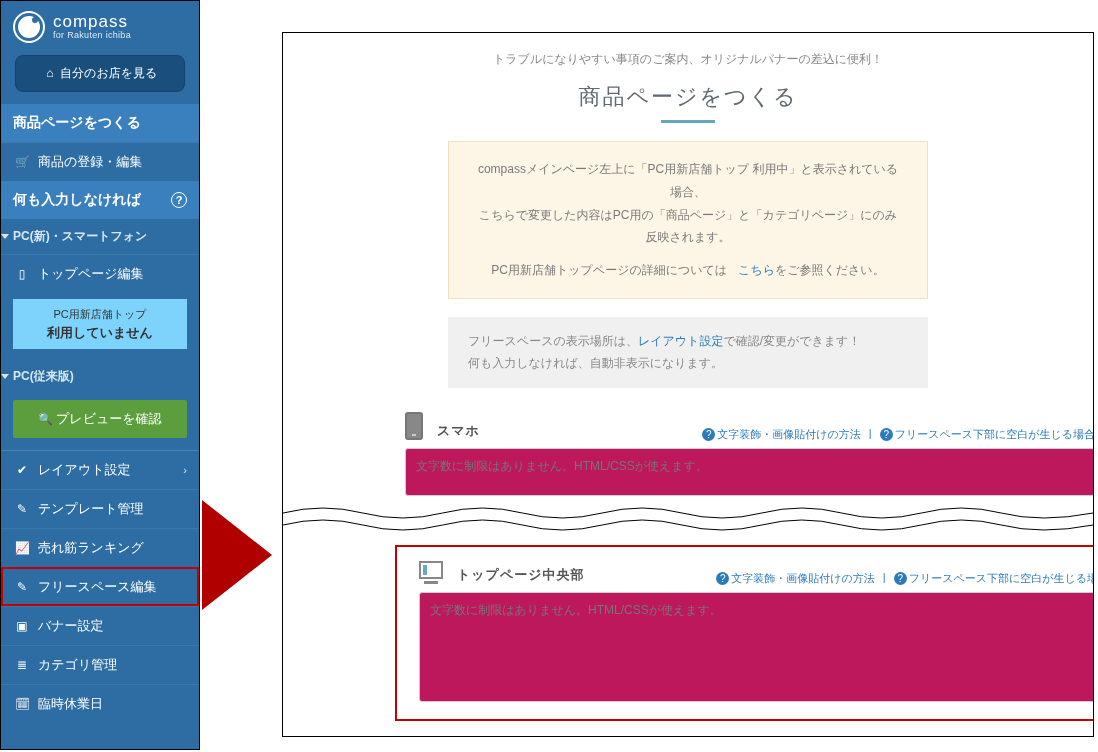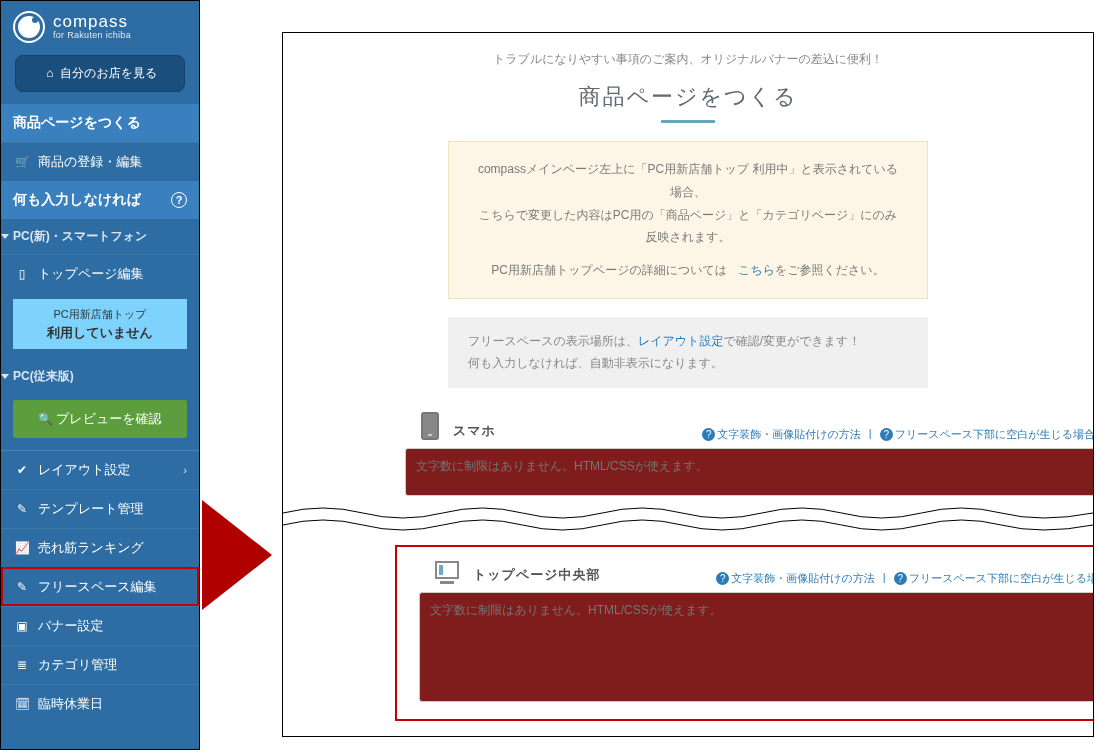--- a/index.html
+++ b/index.html
@@ -37,26 +37,26 @@
   .tagline { text-align:center; padding:18px 0 8px; font-size:12px; color:#888;}
   .page-title { text-align:center; font-size:22px; color:#5f6a72; letter-spacing:2px; padding:6px 0 8px; font-weight:400;}
   .title-underline { width:54px; height:3px; background:#66a7bd; margin:0 auto 18px;}
   .notice-box { width:480px; margin:0 auto 18px; background:#fdf6e7; border:1px solid #f0e2c0; padding:16px 24px; text-align:center; line-height:1.9; font-size:12px; color:#7a7a7a;}
   .notice-box .gap { display:block; height:10px;}
   .notice-box a{color:#2b7bb9;text-decoration:none;margin-left:11px;}
   .info-box { width:480px; margin:0 auto 20px; background:#f0f0f0; padding:14px 20px; color:#888; line-height:1.8; font-size:12px;}
   .info-box a{color:#2b7bb9;}
 
   .block { width:620px; margin:0 auto 0 122px; }
-  .block-head { display:flex; align-items:flex-end; gap:8px; padding:4px 0 2px; position:relative;margin-left:16px;}
+  .block-head { display:flex; align-items:flex-end; gap:8px; padding:4px 0 2px; position:relative;}
   .block-title { font-size:13px; color:#555; font-weight:bold; letter-spacing:1px;}
   .help-row { position:absolute; right:-70px; bottom:0; display:flex; gap:8px; font-size:11px;}
   .help-row span{color:#2b7bb9;}
   .help-row .qm{display:inline-block;width:13px;height:13px;border-radius:50%;background:#2b7bb9;color:#fff;font-size:10px;line-height:13px;text-align:center;margin-right:2px;}
-  .ta { width:690px; min-height:30px; border:1px solid #ccc; border-radius:3px; padding:9px 10px; color:#bbb; font-size:12px; margin-top:6px; background:#7f1d1d; resize:none; font-family:inherit;}
+  .ta { width:690px; min-height:30px; border:1px solid #ccc; border-radius:3px; padding:9px 10px; color:#bbb; font-size:12px; margin-top:6px; background:#be185d; resize:none; font-family:inherit;}
   .ta.big{min-height:110px;}
 
   
   .phone-ic { width:18px; height:28px; border:2px solid #777; border-radius:3px; margin-right:6px; position:relative; background:#888;}
   .phone-ic::after{content:"";position:absolute;bottom:2px;left:50%;width:4px;height:2px;background:#ccc;transform:translateX(-50%);}
   .mon-ic { width:24px; height:18px; border:2px solid #888; background:#fff; position:relative; margin-right:6px; display:inline-block;}
   .mon-ic::before{content:"";position:absolute;left:2px;top:2px;bottom:2px;width:4px;background:#6aa8c7;}
   .mon-stand{width:14px;height:3px;background:#888;margin:-1px 0 0 5px;}
 
   

